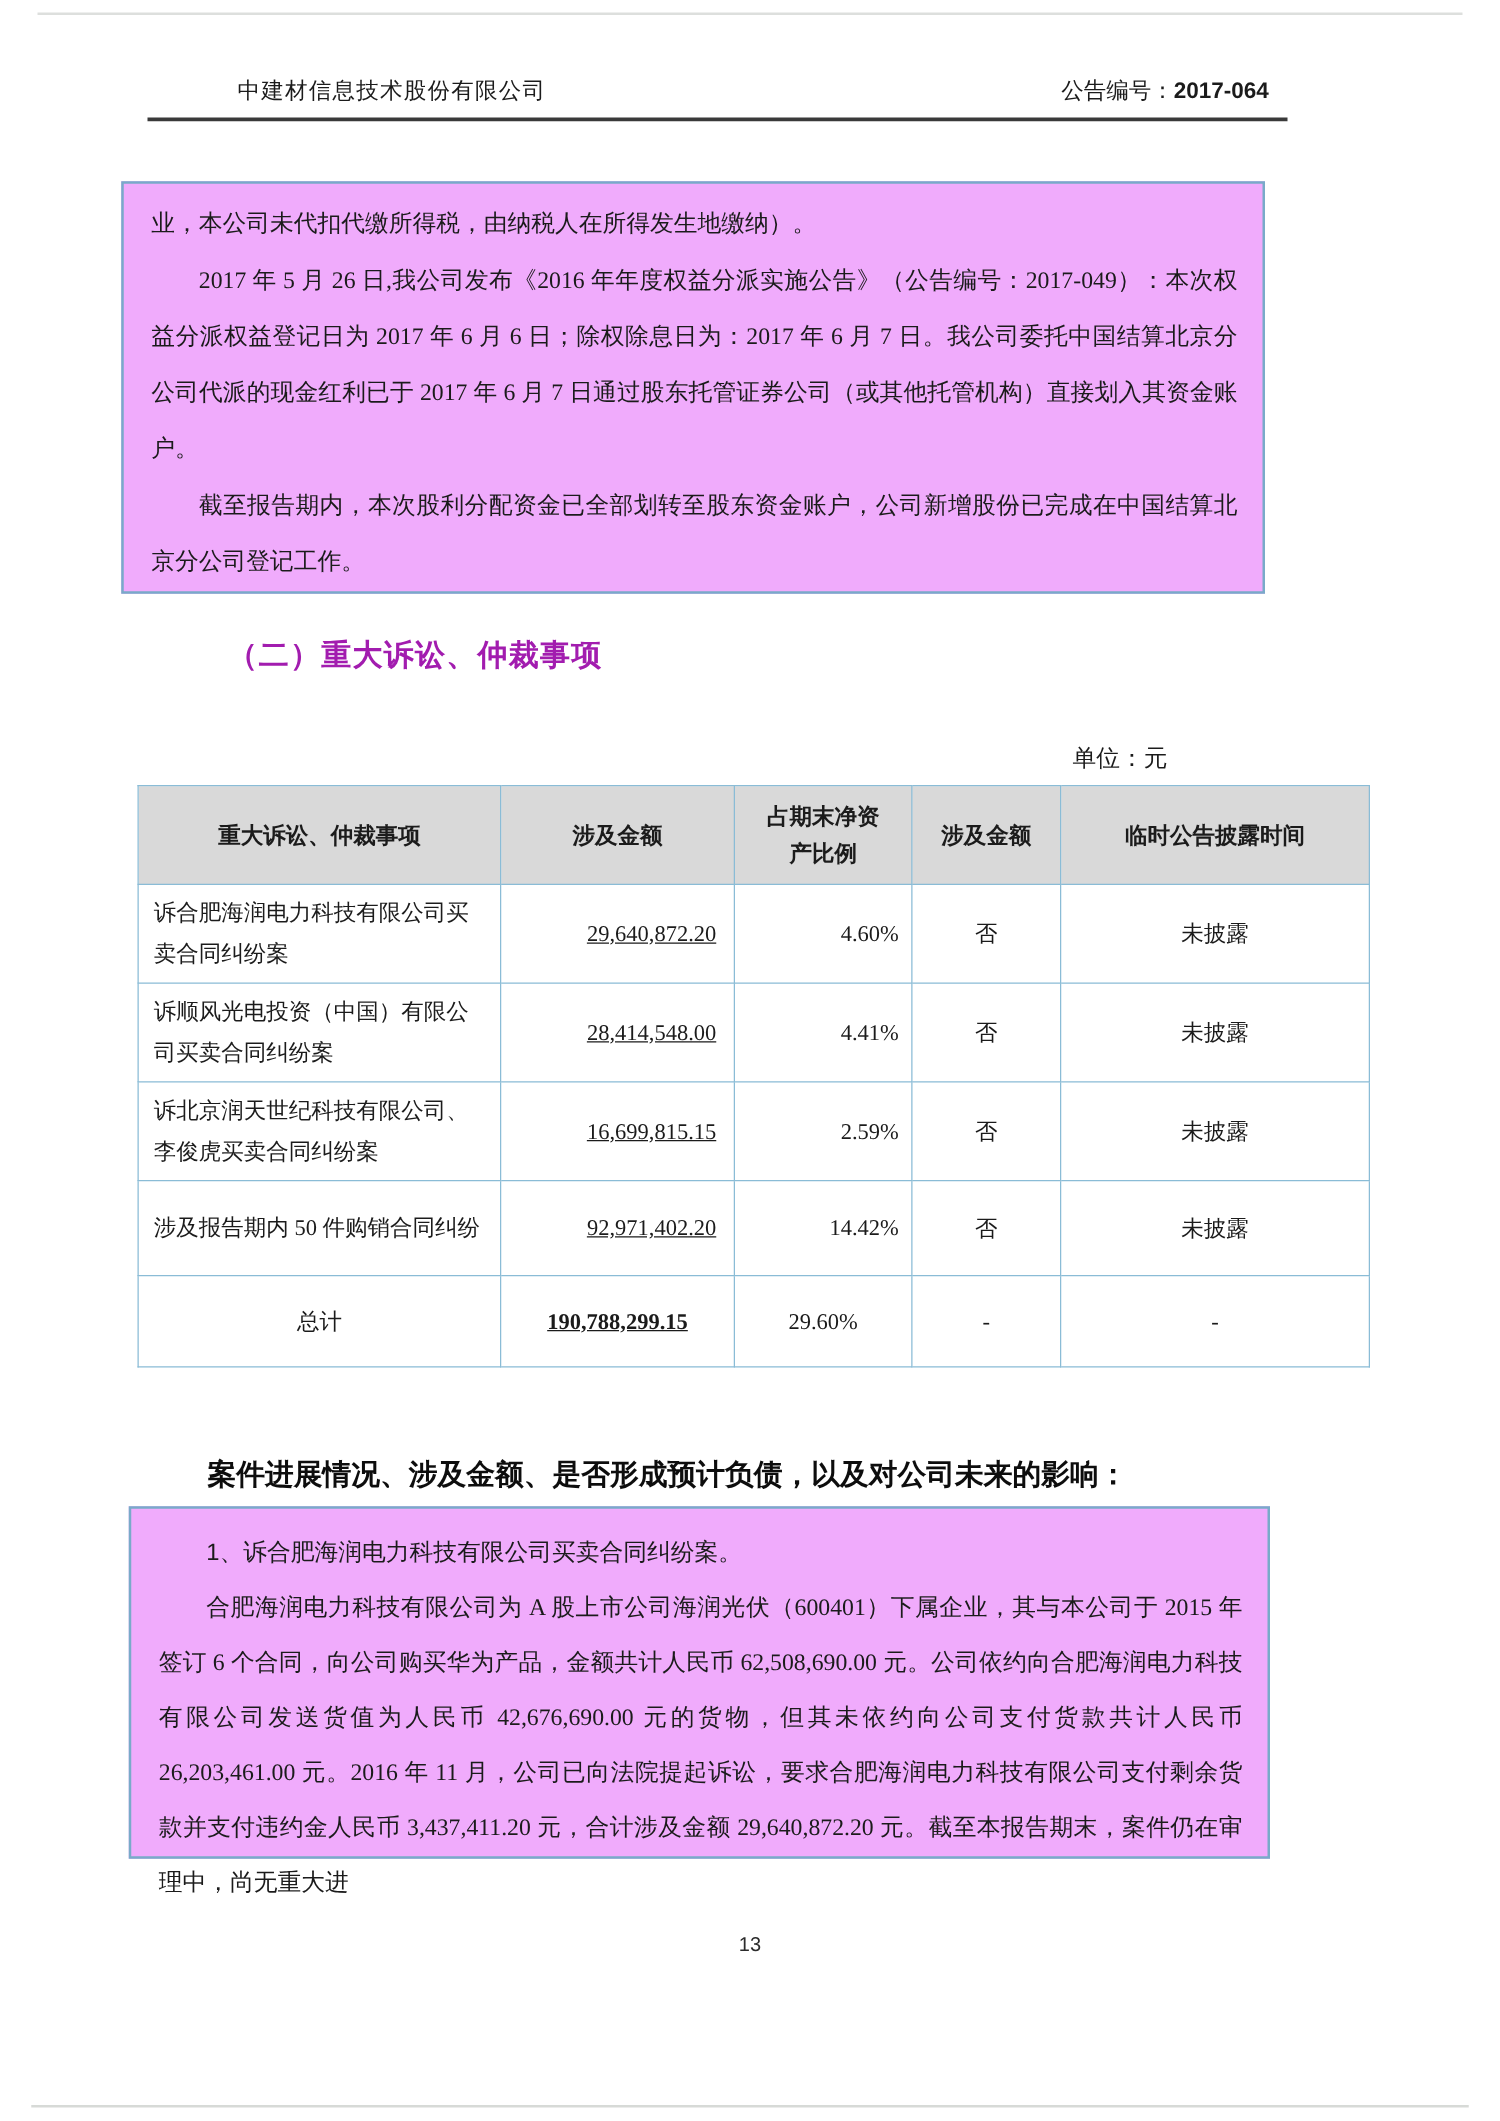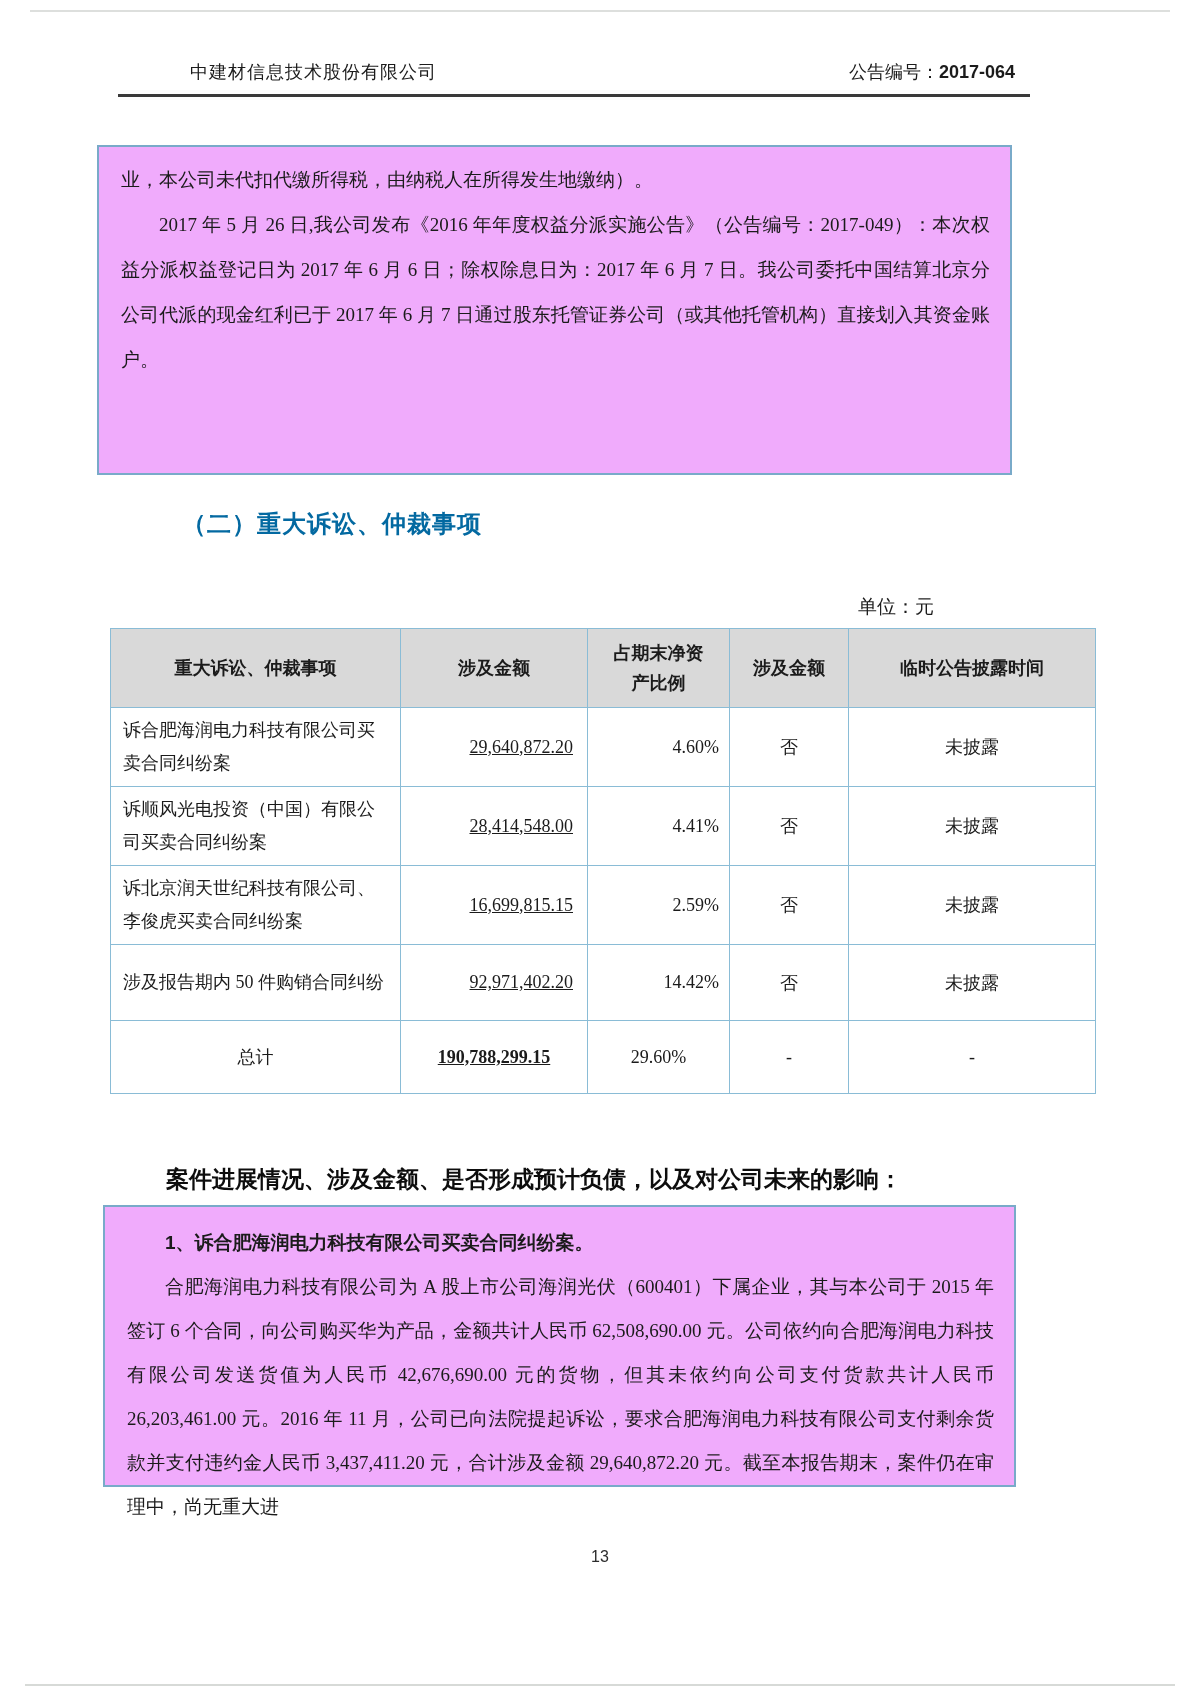--- a/index.html
+++ b/index.html
@@ -23,24 +23,24 @@
   .header-rule{position:absolute;left:118px;top:94px;width:912px;height:3px;background:var(--rule);}
 
   .text-box{
     position:absolute;box-sizing:border-box;border:2px solid var(--box-border);
     font-size:19px;text-align:justify;background:#f0abfc;
   }
   .box1{left:97px;top:145px;width:915px;height:330px;padding:10px 20px 0 22px;line-height:45px;}
   .box2{left:103px;top:1205px;width:913px;height:282px;padding:14px 20px 0 22px;line-height:44px;}
   .text-box p{margin:0;}
   .indent{text-indent:2em;}
-  .case-title{font-family:"Liberation Sans","DejaVu Sans",sans-serif;font-weight:bold;text-indent:2em;}
+  .case-title{font-family:"Liberation Sans","DejaVu Sans",sans-serif;font-weight:normal;text-indent:2em;}
 
   .section-heading{
-    position:absolute;left:182px;top:508px;font-size:24px;font-weight:bold;color:#0369a1;
+    position:absolute;left:182px;top:508px;font-size:24px;font-weight:bold;color:#a21caf;
     font-family:"Liberation Sans","DejaVu Sans",sans-serif;letter-spacing:1px;
   }
   .unit-label{position:absolute;left:858px;top:594px;font-size:19px;}
 
   .lit-table{
     position:absolute;left:110px;top:628px;width:985px;border-collapse:collapse;
     table-layout:fixed;font-size:18px;
   }
   .lit-table th,.lit-table td{border:1px solid var(--table-border);vertical-align:middle;padding:0;}
   .lit-table thead th{
@@ -77,20 +77,21 @@
 
   <div class="header-company">中建材信息技术股份有限公司</div>
   <div class="header-announce">
     <span>公告编号：</span><span class="num">2017-064</span>
   </div>
   <div class="header-rule"></div>
 
   <div class="text-box box1">
     <p>业，本公司未代扣代缴所得税，由纳税人在所得发生地缴纳）。</p>
     <p class="indent">2017 年 5 月 26 日,我公司发布《2016 年年度权益分派实施公告》（公告编号：2017-049）：本次权益分派权益登记日为 2017 年 6 月 6 日；除权除息日为：2017 年 6 月 7 日。我公司委托中国结算北京分公司代派的现金红利已于 2017 年 6 月 7 日通过股东托管证券公司（或其他托管机构）直接划入其资金账户。</p>
+    <p class="indent">截至报告期内，本次股利分配资金已全部划转至股东资金账户，公司新增股份已完成在中国结算北京分公司登记工作。</p>
   </div>
 
   <div class="section-heading">（二）重大诉讼、仲裁事项</div>
 
   <div class="unit-label">单位：元</div>
 
   <table class="lit-table">
     <colgroup>
       <col style="width:290px">
         <col style="width:187px">

